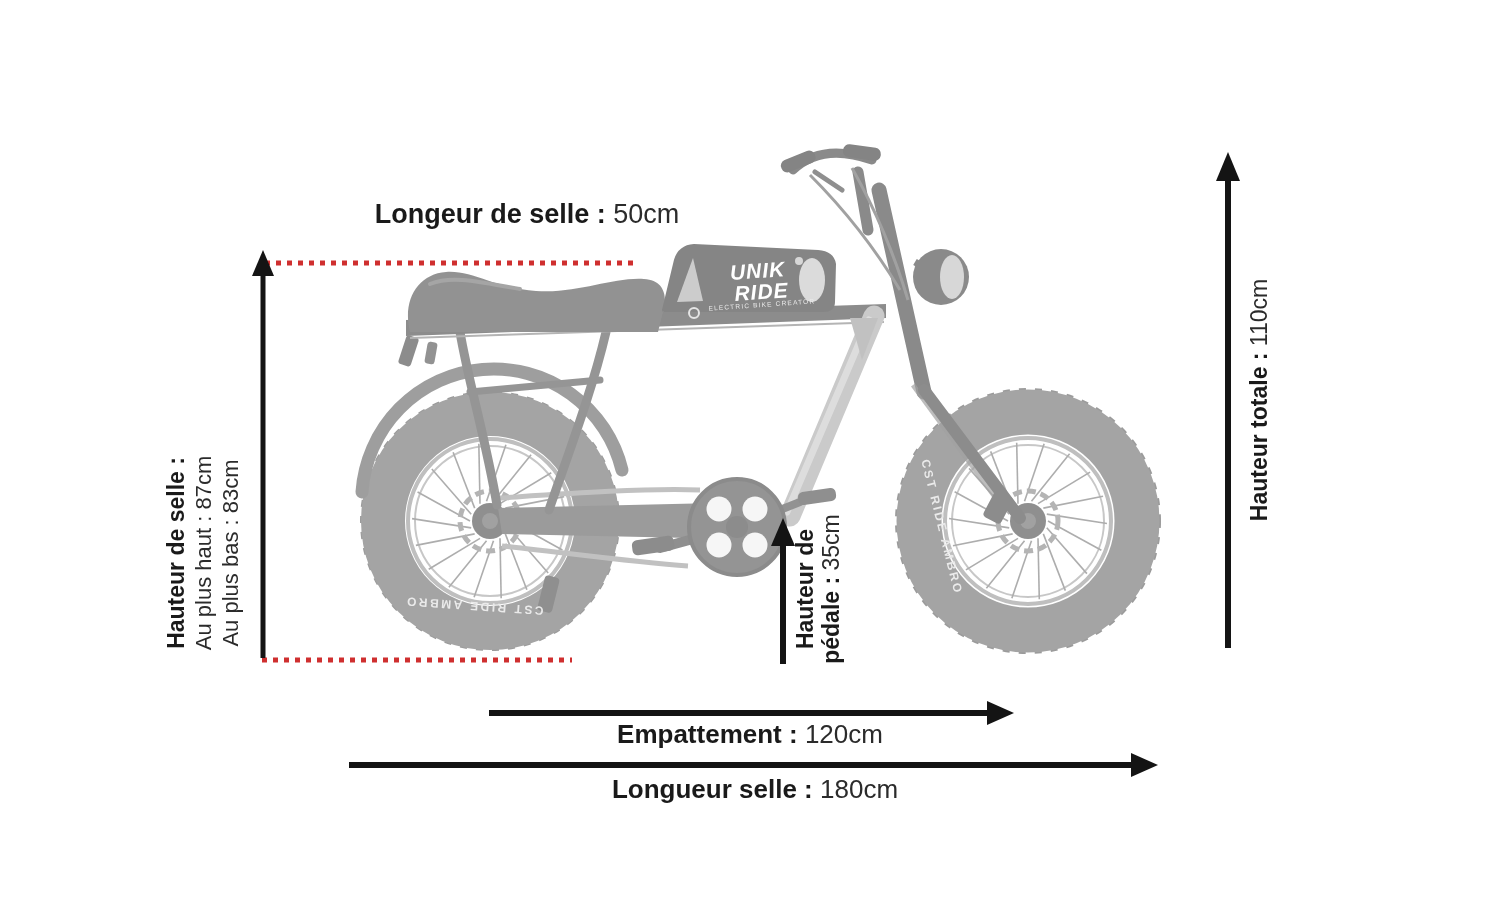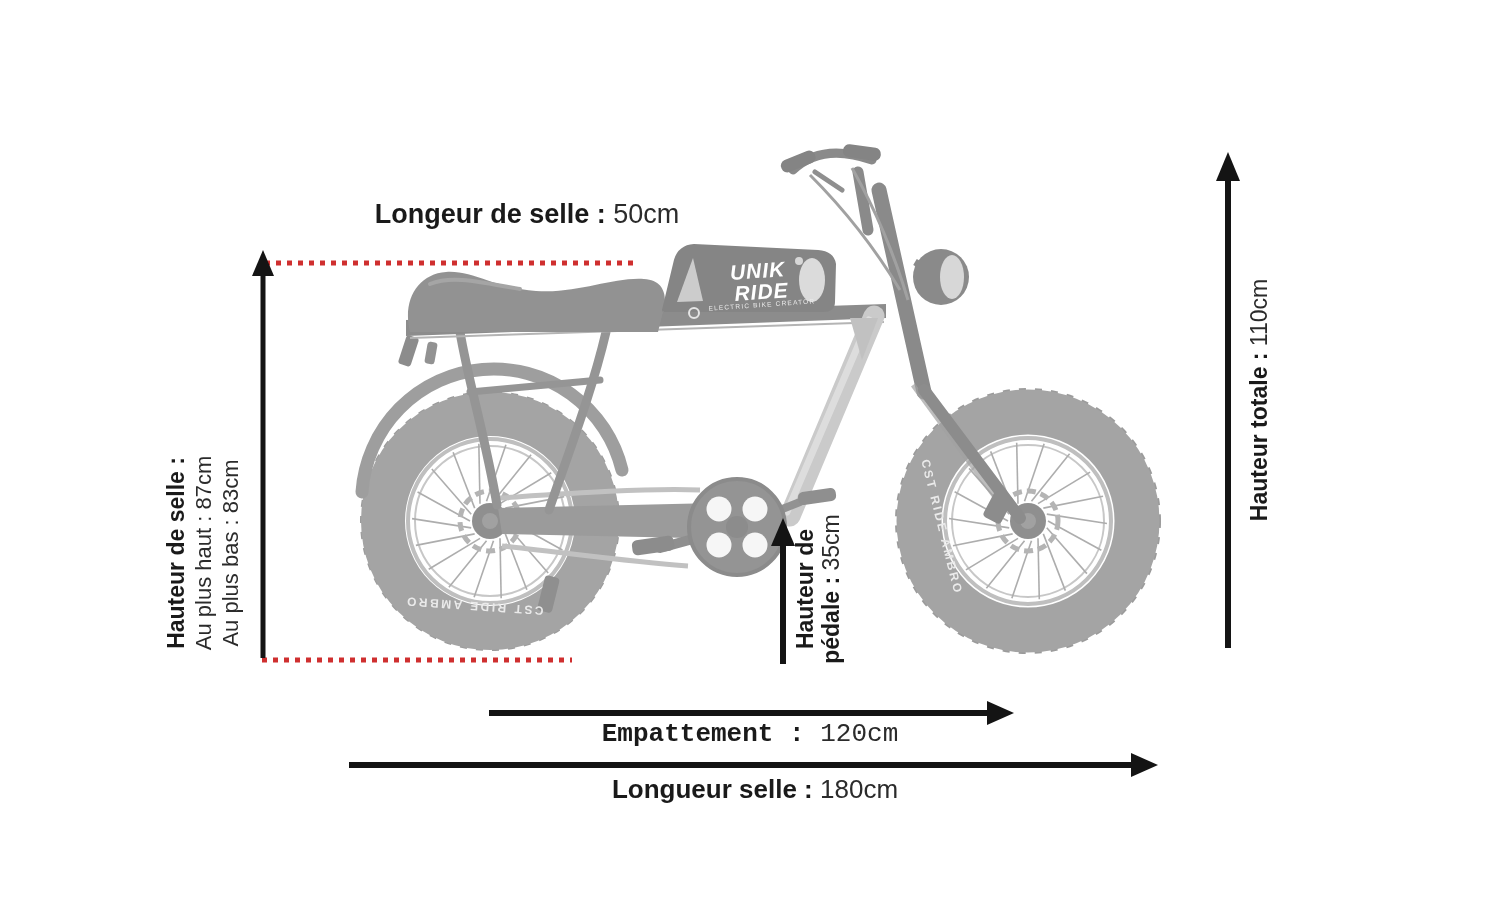--- a/index.html
+++ b/index.html
@@ -11,21 +11,21 @@
   .lbl{position:absolute;white-space:nowrap;color:#1a1a1a;}
   .lbl b{font-weight:700;}
   .lbl .val{font-weight:400;color:#2b2b2b;}
   .center{transform:translate(-50%,-50%);text-align:center;}
   .vert{transform:translate(-50%,-50%) rotate(-90deg);}
   .lbl-seat-length{left:527px;top:214px;font-size:27px;}
   .lbl-seat-height{left:203px;top:553px;font-size:22px;line-height:27px;text-align:center;}
   .lbl-seat-height .t{font-size:23px;}
   .lbl-pedal-height{left:818px;top:589px;font-size:23px;line-height:26px;text-align:center;font-weight:700;}
   .lbl-total-height{left:1259px;top:400px;font-size:23px;font-weight:700;}
-  .lbl-wheelbase{left:750px;top:734px;font-size:26px;font-family:Liberation Mono, monospace;}
+  .lbl-wheelbase{left:750px;top:734px;font-size:26px;}
   .lbl-total-length{left:755px;top:789px;font-size:26px;}
 </style>
 </head>
 <body>
 
 <div class="canvas">
 
   <svg class="scene" viewBox="0 0 1500 900">
 
     <g opacity="0.55">

